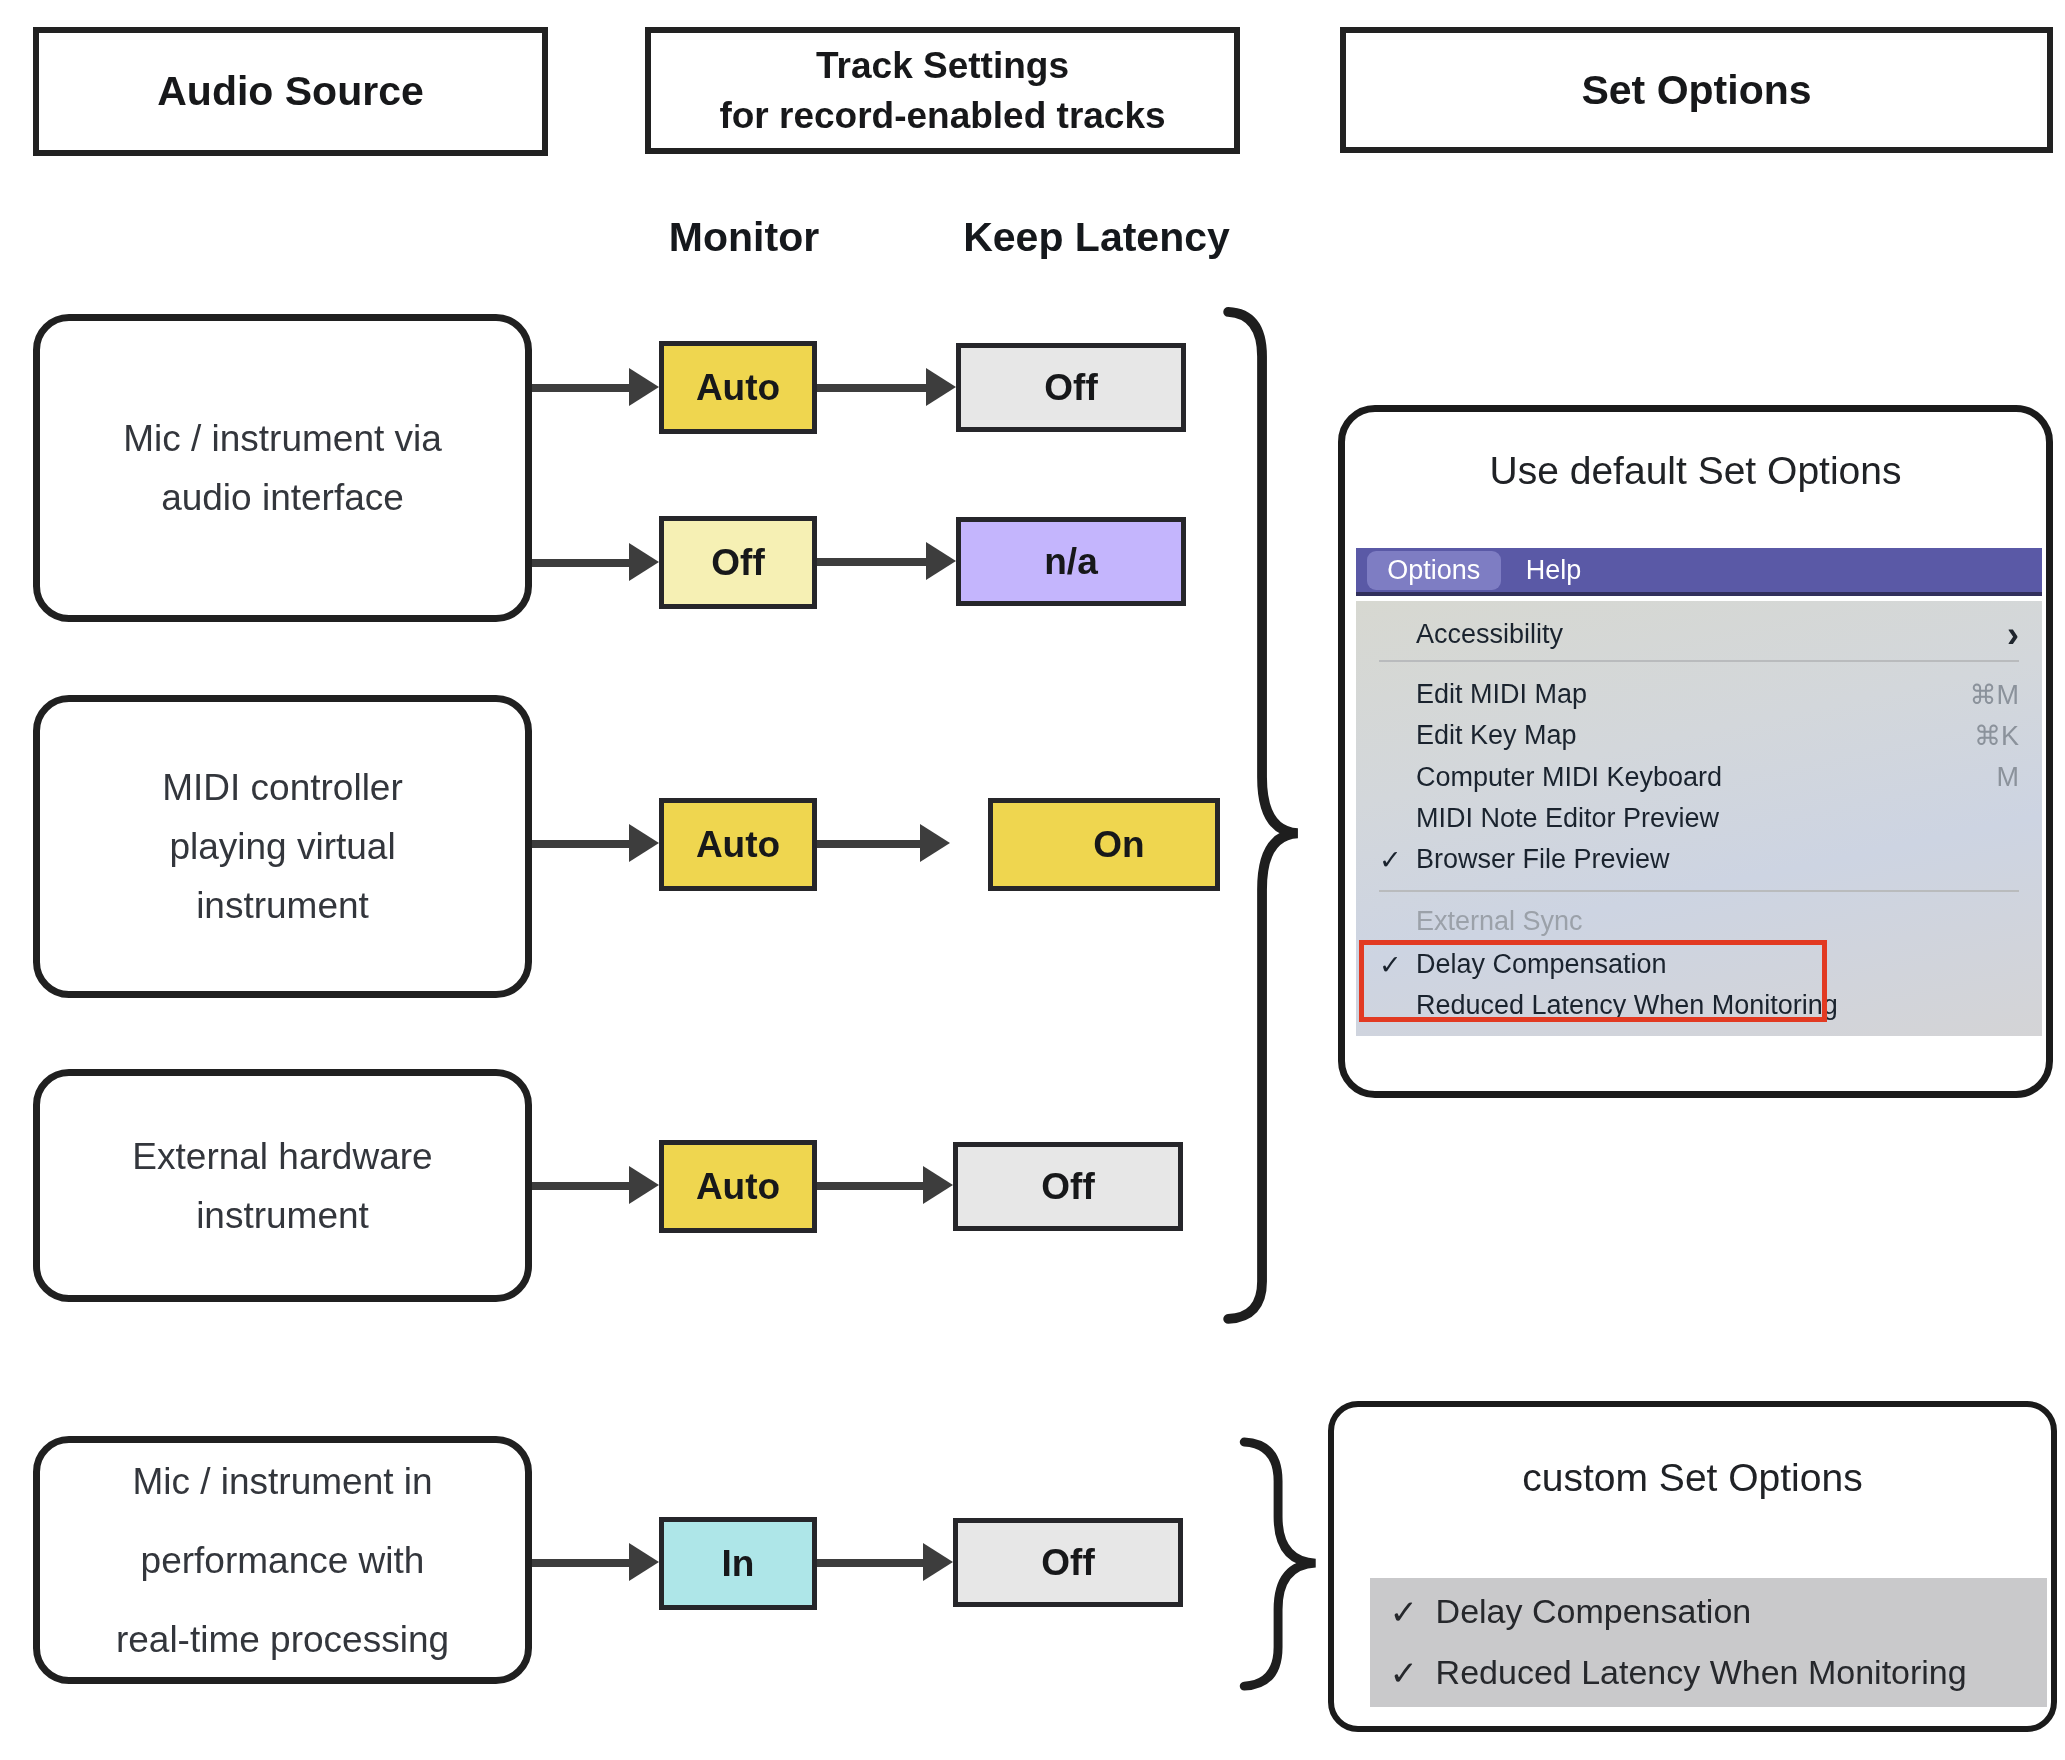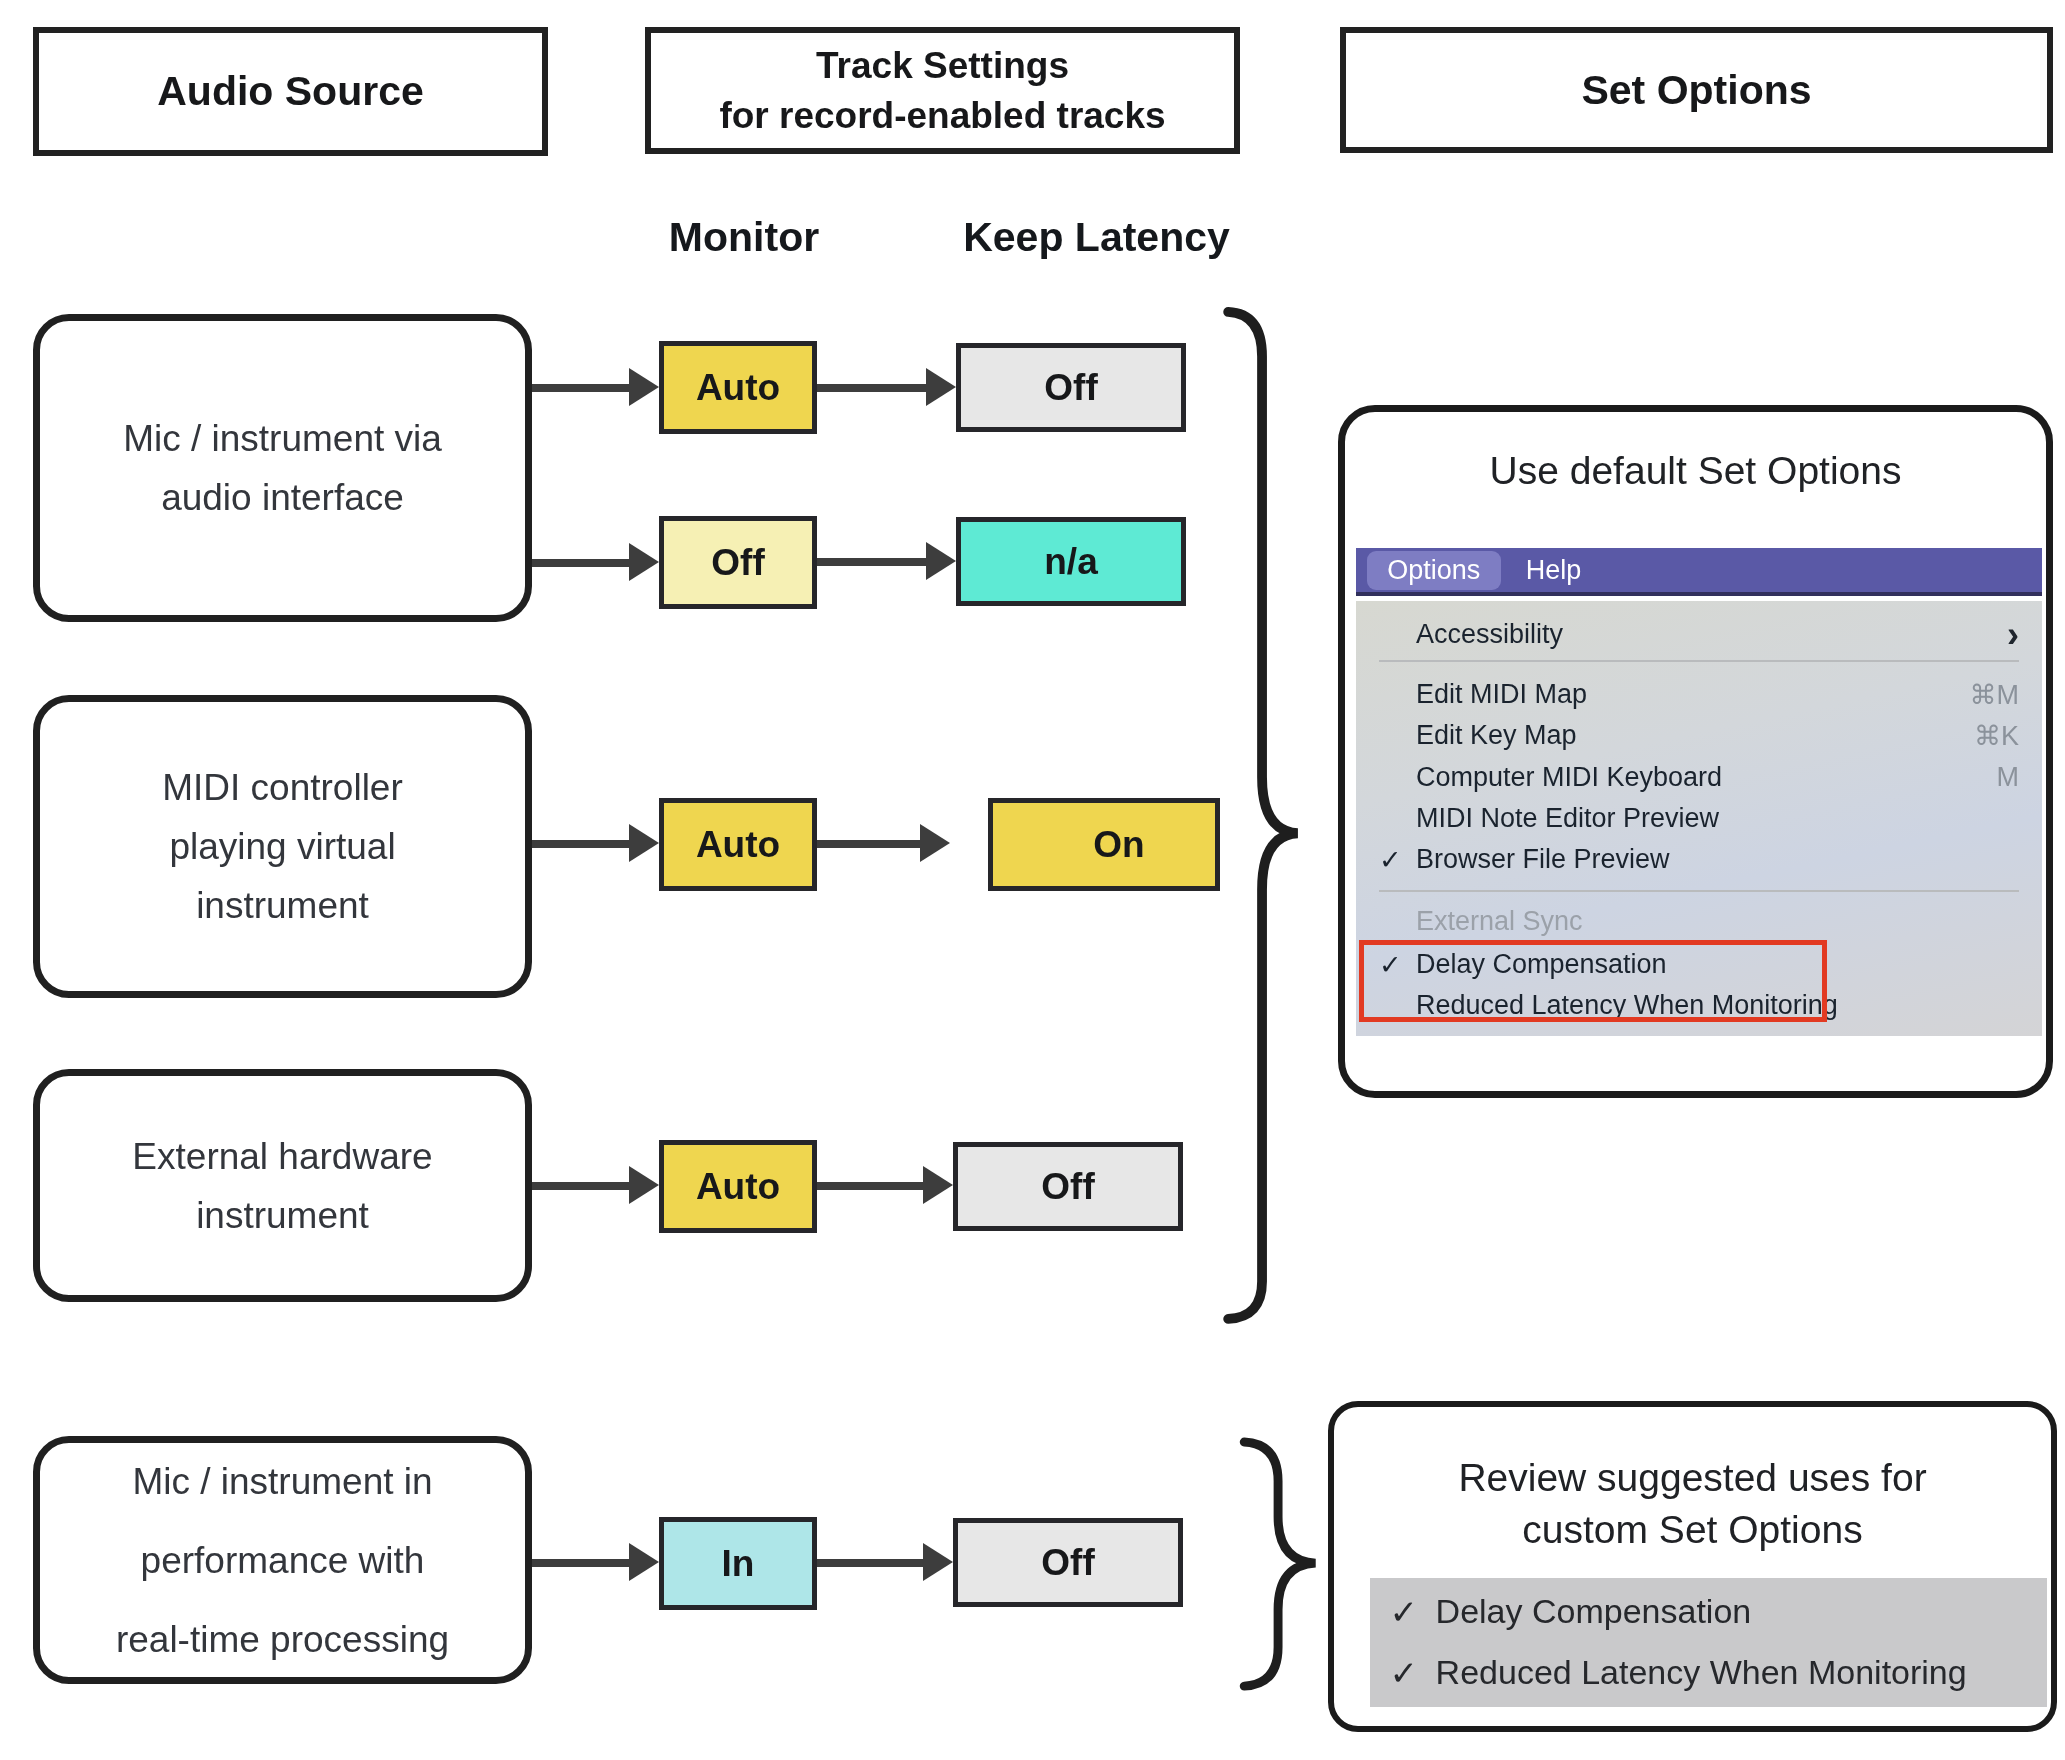--- a/index.html
+++ b/index.html
@@ -31,21 +31,21 @@
   #src-3{left:33px;top:1069px;width:499px;height:233px;}
   #src-4{left:33px;top:1436px;width:499px;height:248px;gap:20px;}
   
   .tag{
     position:absolute;border:5.3px solid #26262a;display:flex;align-items:center;justify-content:center;
     font-weight:700;font-size:37px;color:#17181a;box-sizing:border-box;
   }
   .tag.yellow{background:#efd64f;}
   .tag.pale{background:#f6f0b4;}
   .tag.gray{background:#e7e7e7;}
-  .tag.white{background:#5eead4;}
+  .tag.white{background:#c4b5fd;}
   .tag.cyan{background:#aee6e8;}
   #mon-1a{left:659px;top:341px;width:158px;height:93px;}
   #mon-1b{left:659px;top:516px;width:158px;height:93px;}
   #mon-2 {left:659px;top:798px;width:158px;height:93px;}
   #mon-3 {left:659px;top:1140px;width:158px;height:93px;}
   #mon-4 {left:659px;top:1517px;width:158px;height:93px;}
   #lat-1a{left:956px;top:343px;width:230px;height:89px;}
   #lat-1b{left:956px;top:517px;width:230px;height:89px;}
   #lat-2 {left:988px;top:798px;width:232px;height:93px;padding-left:30px;}
   #lat-3 {left:953px;top:1142px;width:230px;height:89px;}
@@ -237,21 +237,20 @@
       <div class="mrow" style="top:384px;">
         <span class="gutter"></span>
         <span>Reduced Latency When Monitoring</span>
       </div>
     </div>
   </div>
   <div id="red-box"></div>
 
   <div class="panel" id="panel-custom">
     <div class="panel-title">
-      <div>Review suggested uses for</div>
       <div>custom Set Options</div>
     </div>
     <div id="custom-box">
       <div class="crow" style="top:7.1px;">
         <span class="gutter">✓</span>
         <span>Delay Compensation</span>
       </div>
       <div class="crow" style="top:68px;">
         <span class="gutter">✓</span>
         <span>Reduced Latency When Monitoring</span>

